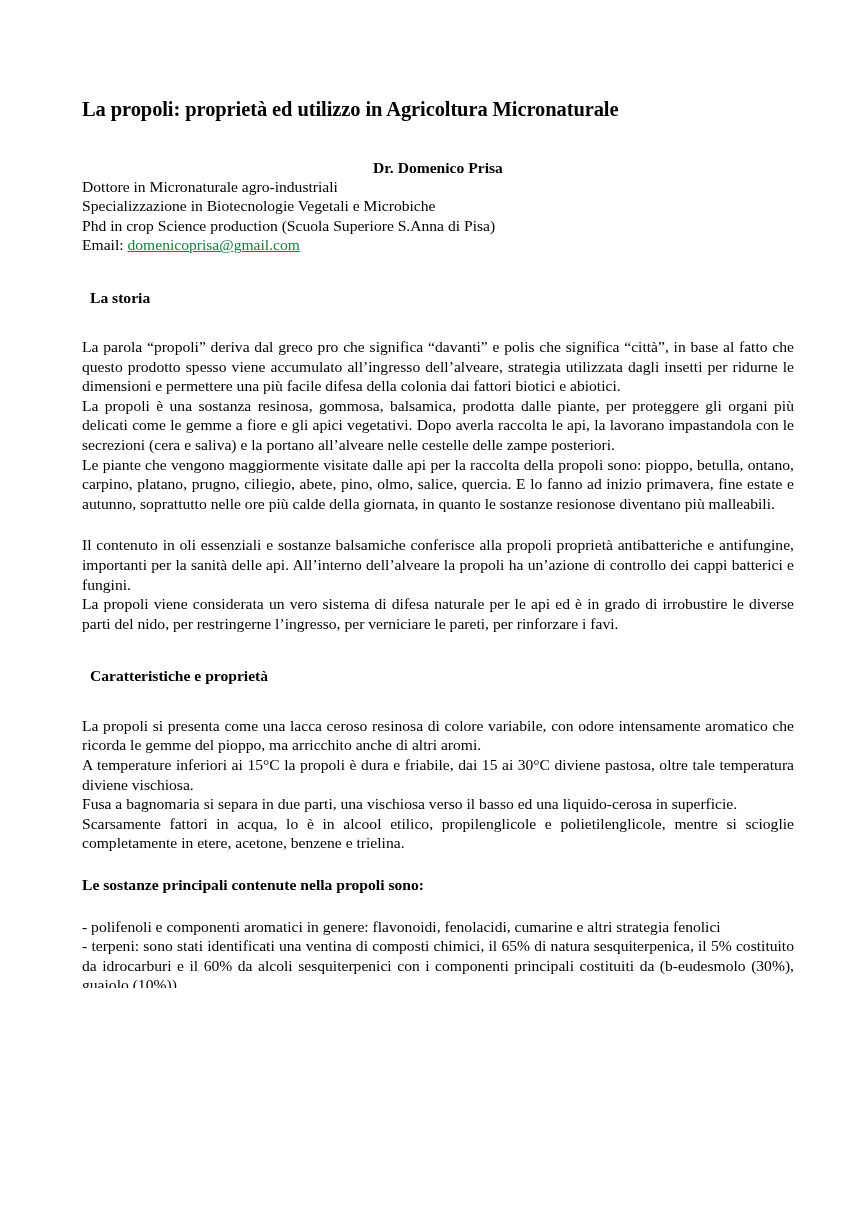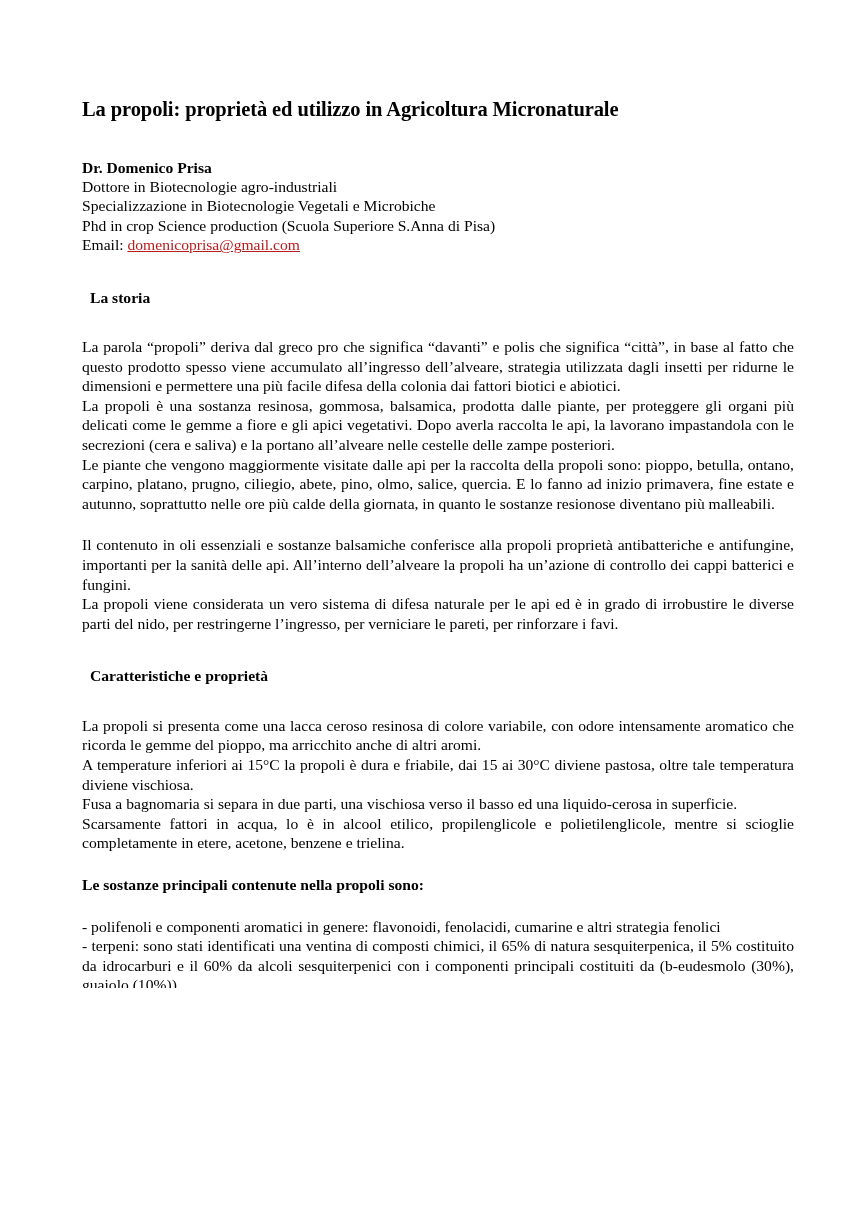--- a/index.html
+++ b/index.html
@@ -35,31 +35,32 @@
     letter-spacing: -0.1px;
     text-align: left;
   }
   .author-block {
     margin-top: 35px;
     font-size: 15.6px;
     line-height: 19.4px;
   }
   .author-name {
     font-weight: bold;
+    text-align: center;
   }
   .author-line {
     display: block;
     white-space: nowrap;
   }
   .email-line {
     display: block;
     white-space: nowrap;
   }
   a.email-link {
-    color: #b91c1c;
+    color: #15803d;
     text-decoration: underline;
   }
   h2.section-heading {
     font-size: 15.6px;
     font-weight: bold;
     margin: 8px;
     padding: 0;
     line-height: 19.4px;
   }
   .para-block {
@@ -81,21 +82,21 @@
 </head>
 <body>
 
 <div class="page">
   <div class="content">
 
     <h1 class="doc-title">La propoli: proprietà ed utilizzo in Agricoltura Micronaturale</h1>
 
     <div class="author-block">
       <span class="author-line author-name">Dr. Domenico Prisa</span>
-      <span class="author-line">Dottore in Biotecnologie agro-industriali</span>
+      <span class="author-line">Dottore in Micronaturale agro-industriali</span>
       <span class="author-line">Specializzazione in Biotecnologie Vegetali e Microbiche</span>
       <span class="author-line">Phd in crop Science production (Scuola Superiore S.Anna di Pisa)</span>
       <span class="email-line"><span>Email: </span><a class="email-link" href="#">domenicoprisa@gmail.com</a></span>
     </div>
 
     <div class="gap-lg"></div>
 
     <h2 class="section-heading">La storia</h2>
 
     <div class="gap-md"></div>

